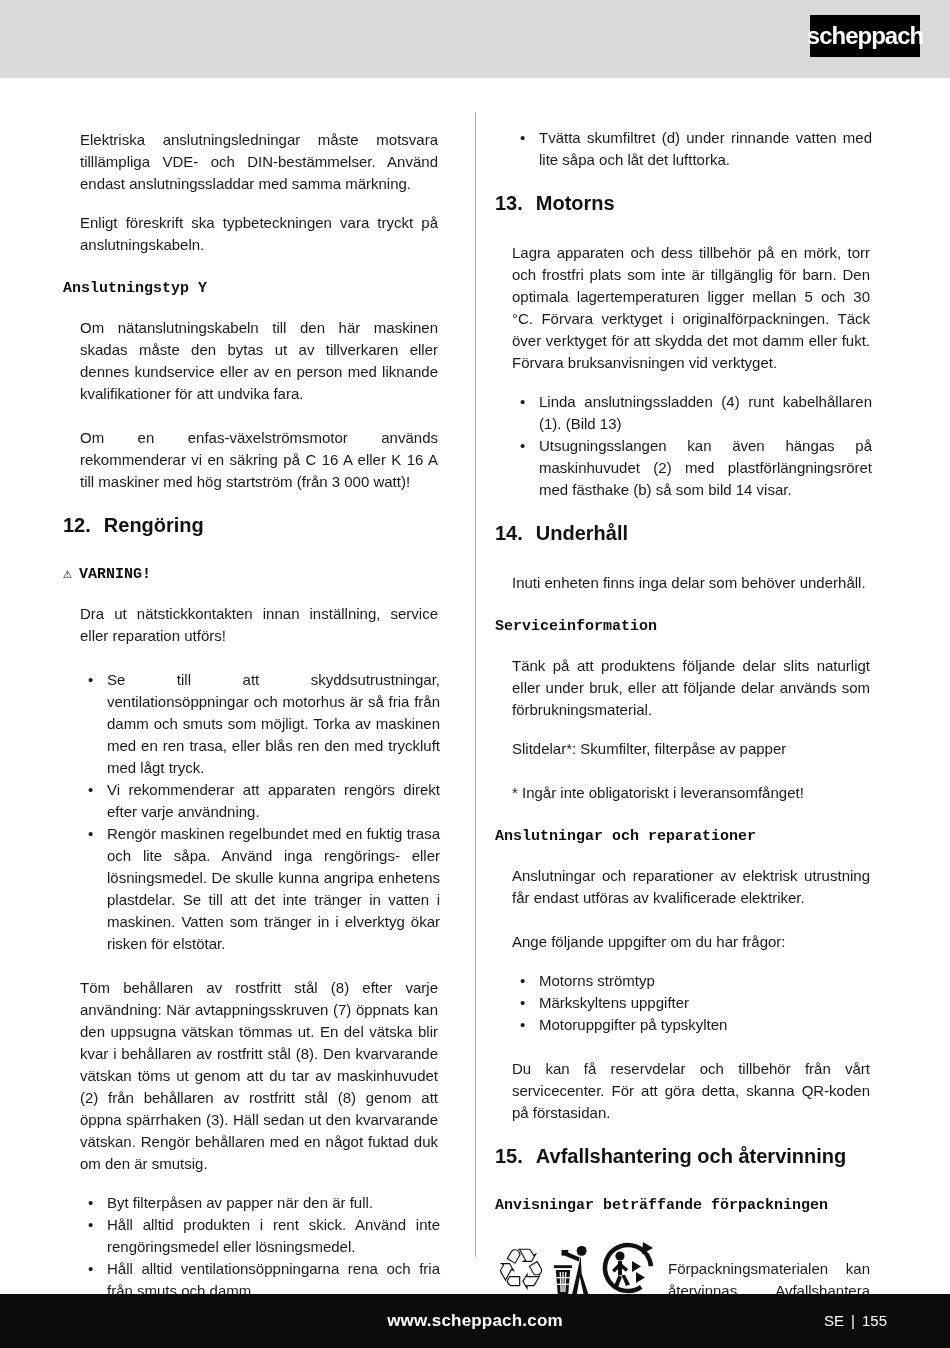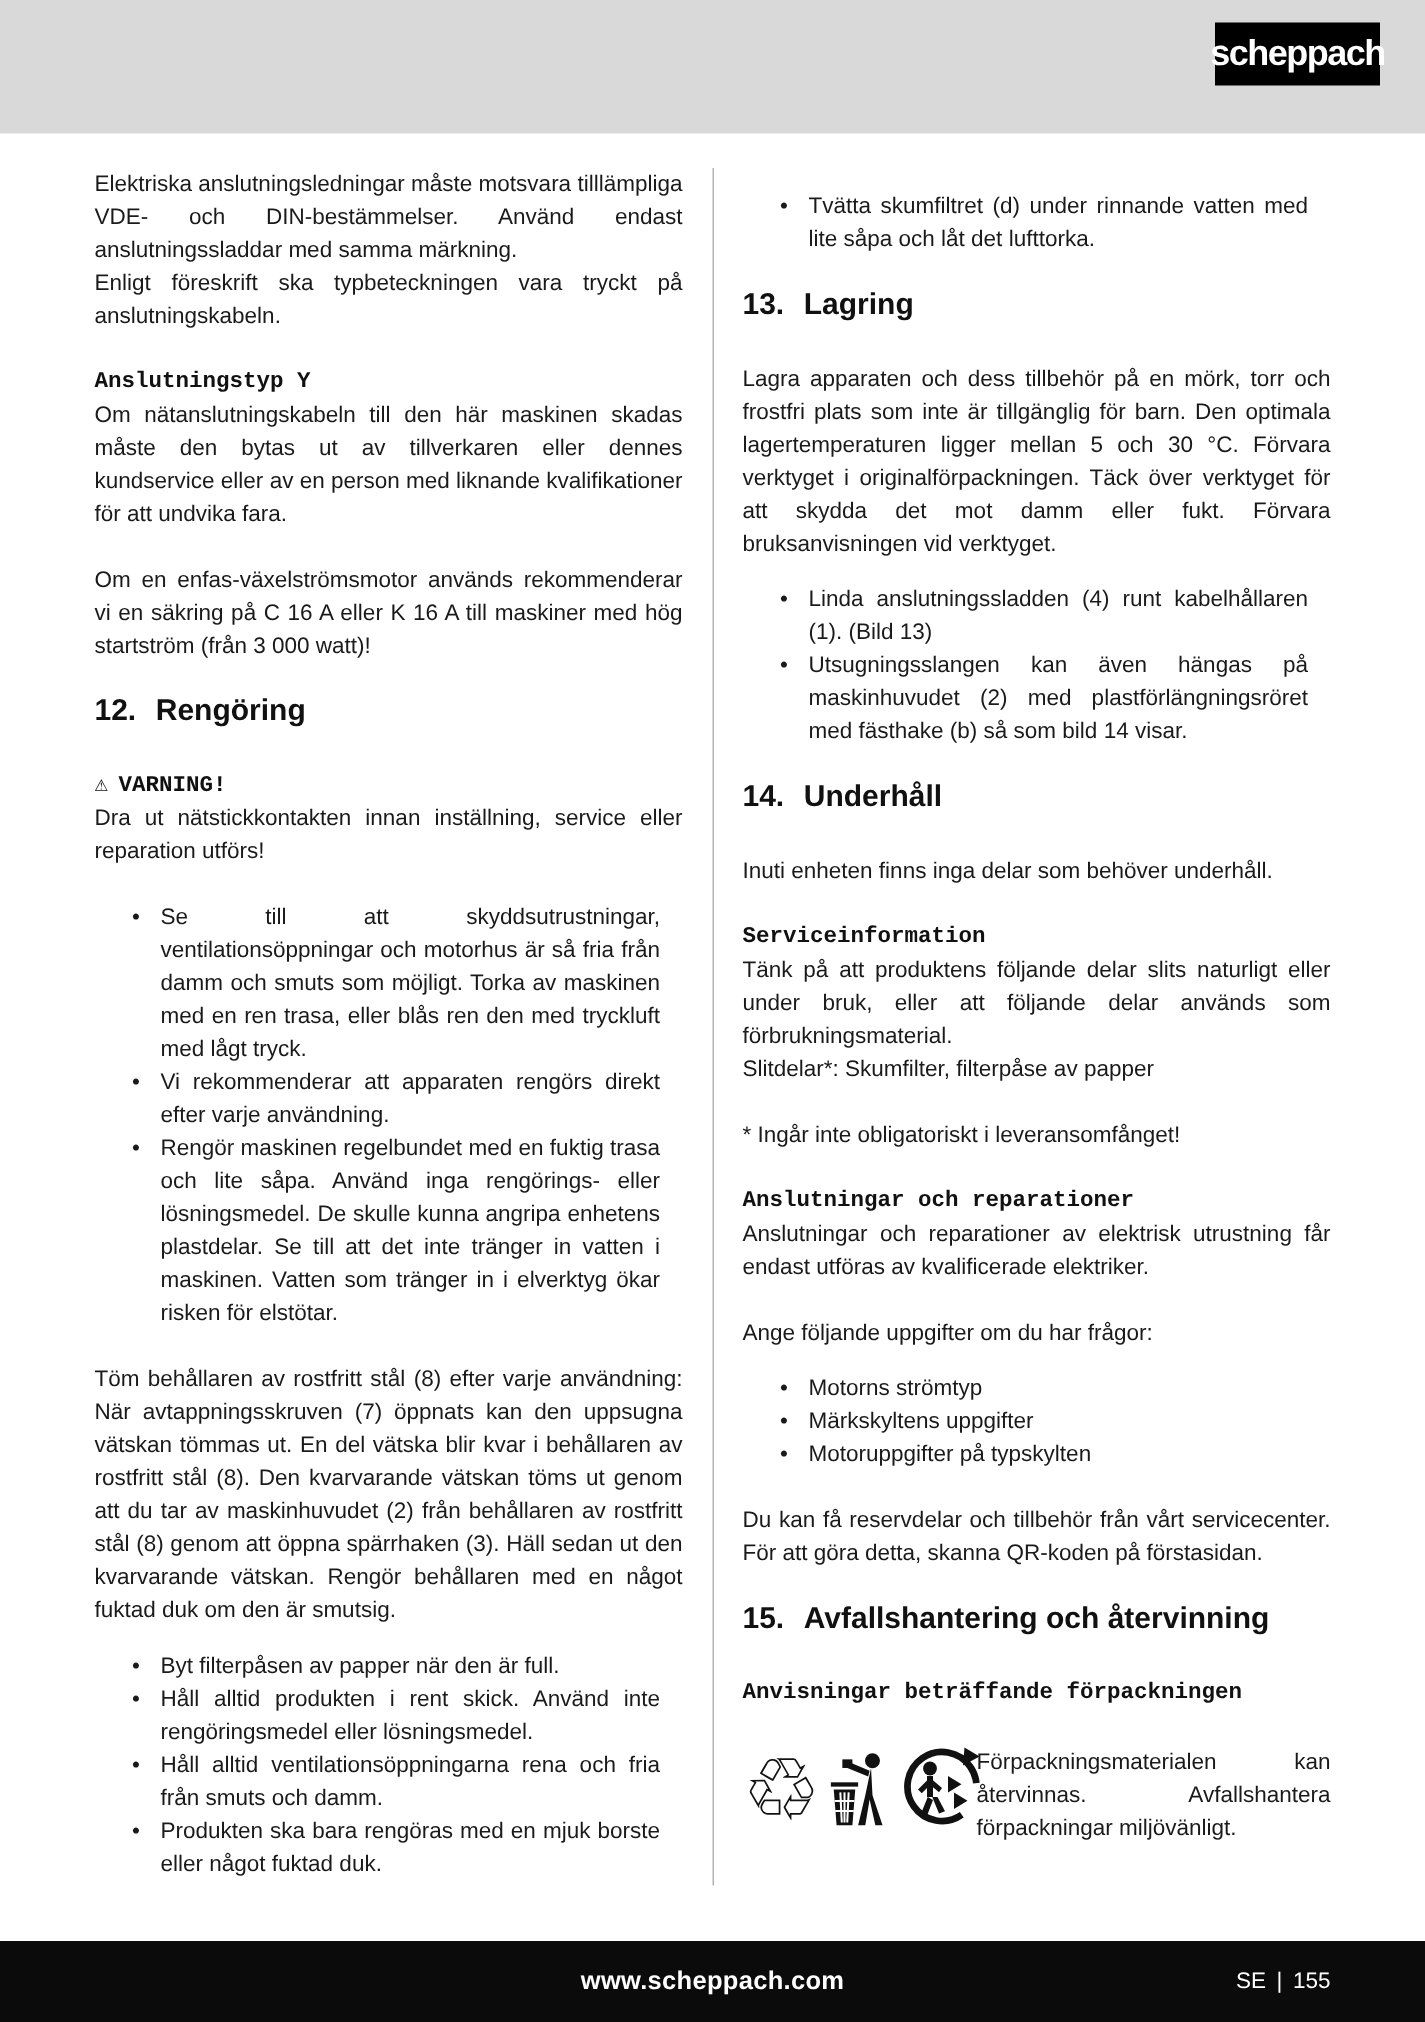--- a/index.html
+++ b/index.html
@@ -2,35 +2,35 @@
 <html lang="sv"><head>
 <meta charset="utf-8">
 <style>
   html,body{margin:0;padding:0;background:#fff;}
   .page{
     position:relative;width:950px;height:1348px;background:#ffffff;overflow:hidden;
     font-family:"Liberation Sans","DejaVu Sans",sans-serif;
     color:#1a1a1a;font-size:15px;line-height:22px;
   }
   
-  .header{position:absolute;top:0;left:0;right:0;height:89px;background:#d9d9d9;}
+  .header{position:absolute;top:0;left:0;right:0;height:78px;background:#d9d9d9;}
   .logo{
     position:absolute;top:15px;right:30px;width:110px;height:42px;background:#000;
     color:#fff;display:flex;align-items:center;justify-content:center;
     font-weight:bold;font-size:24px;letter-spacing:-1px;
   }
   
   .content{
     position:absolute;top:70px;left:63px;width:824px;bottom:54px;
     display:flex;justify-content:space-between;padding-top:42px;box-sizing:border-box;
   }
   .col{width:392px;}
   .divider{width:1px;background:#b3b3b3;margin-bottom:37px;}
   
-  .col p{margin:0;text-align:justify;}
+  .col p{margin:17px;text-align:justify;}
   .col .gap-after{margin-bottom:22px;}
   .col h2{
     font-size:20px;line-height:25px;font-weight:bold;margin:20px 0 26px;display:flex;color:#111;
   }
   .col h2 .num{margin-right:13px;flex-shrink:0;}
   .col h3{font-size:15px;line-height:22px;font-weight:bold;margin:22px 0 0;color:#111;font-family:Liberation Mono, monospace;}
   .col ul{list-style:none;margin:15px;padding:0;}
   .col li{position:relative;padding-left:29px;text-align:justify;}
   .col li::before{content:"\2022";position:absolute;left:10px;top:0;}
   .warn-glyph{font-weight:bold;margin-right:7px;}
@@ -88,21 +88,21 @@
           <li>Produkten ska bara rengöras med en mjuk borste eller något fuktad duk.</li>
         </ul>
       </div>
     <div class="divider"></div>
     <div class="col" id="col-right">
         <ul>
           <li>Tvätta skumfiltret (d) under rinnande vatten med lite såpa och låt det lufttorka.</li>
         </ul>
         <h2>
           <span class="num">13.</span>
-          <span>Lagring</span>
+          <span>Motorns</span>
         </h2>
         <p>Lagra apparaten och dess tillbehör på en mörk, torr och frostfri plats som inte är tillgänglig för barn. Den optimala lagertemperaturen ligger mellan 5 och 30 °C. Förvara verktyget i originalförpackningen. Täck över verktyget för att skydda det mot damm eller fukt. Förvara bruksanvisningen vid verktyget.</p>
         <ul>
           <li>Linda anslutningssladden (4) runt kabelhållaren (1). (Bild 13)</li>
           <li>Utsugningsslangen kan även hängas på maskinhuvudet (2) med plastförlängningsröret med fästhake (b) så som bild 14 visar.</li>
         </ul>
         <h2>
           <span class="num">14.</span>
           <span>Underhåll</span>
         </h2>

